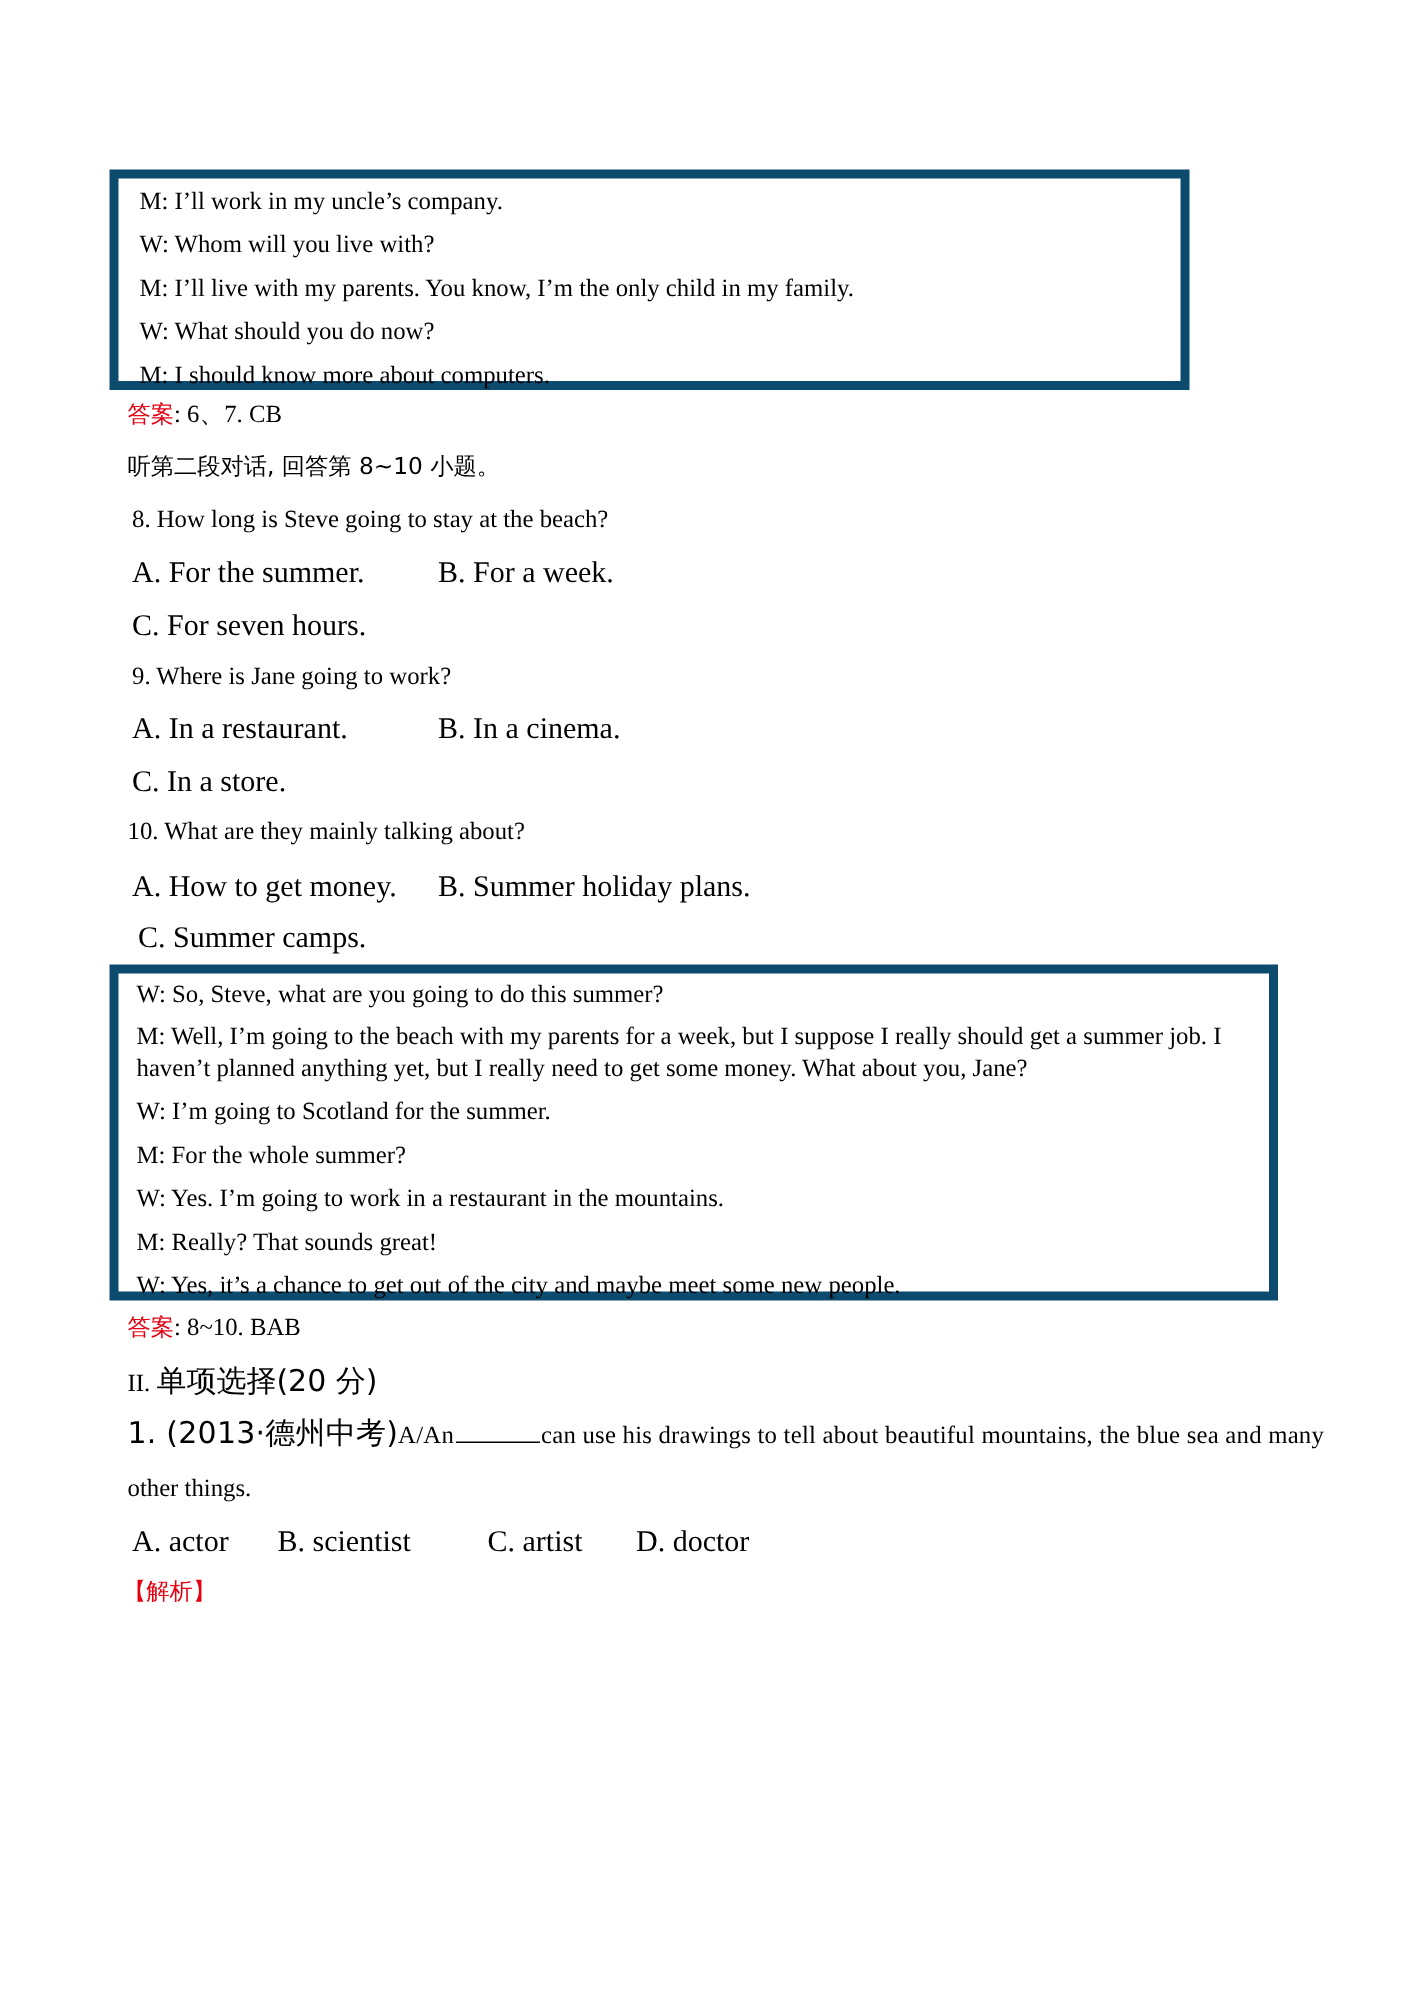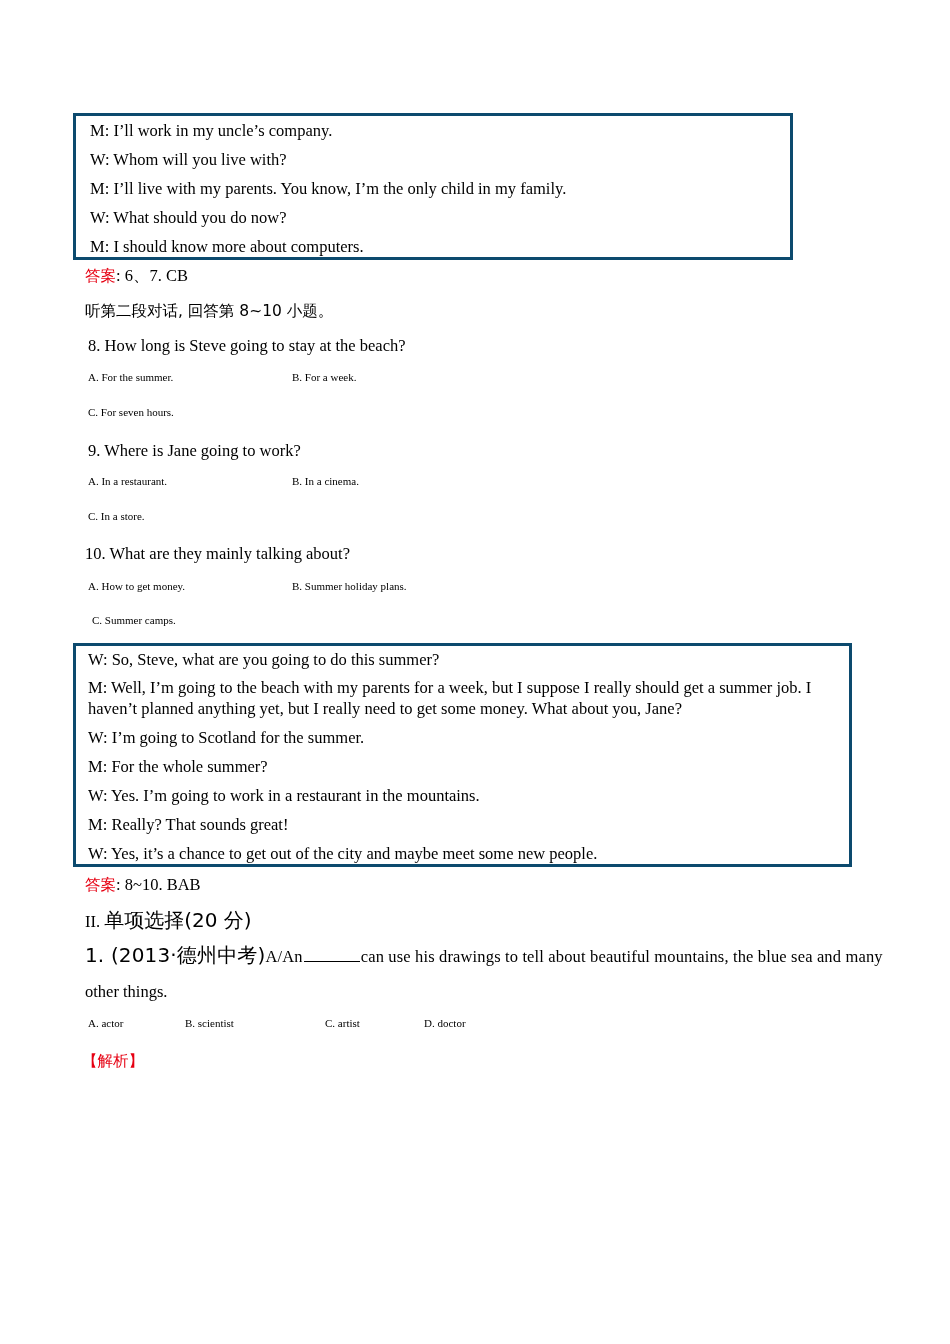--- a/index.html
+++ b/index.html
@@ -38,38 +38,38 @@
   }
   .redlabel {
     color: #E60012;
     font-family: "DejaVu Sans", "Liberation Sans", sans-serif;
     font-size: 15.5px;
   }
 
   
   .transcript-box {
     position: absolute;
-    border: 3px solid #0c4a6e;
+    border: 6px solid #0c4a6e;
     background: #ffffff;
     box-sizing: border-box;
   }
   .transcript-box .t-line {
     position: absolute;
     font-size: 16.5px;
     line-height: 19px;
     color: #000;
     white-space: nowrap;
   }
   .transcript-box .t-wrap {
     position: absolute;
     font-size: 16.5px;
     line-height: 21px;
     color: #000;
   }
-  .opt   { position: absolute; font-size: 11px; white-space: nowrap; }
+  .opt   { position: absolute; font-size: 20px; white-space: nowrap; }
 
   .blank-underline {
     display: inline-block;
     border-bottom: 1px solid #000;
     width: 56px;
     height: 13px;
     vertical-align: baseline;
     margin: 0 1px;
   }
 

